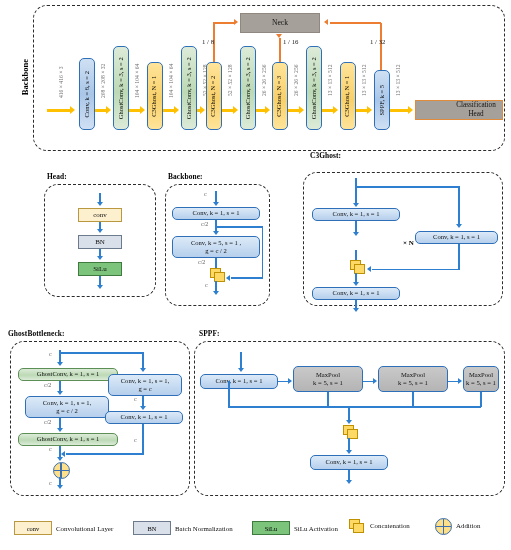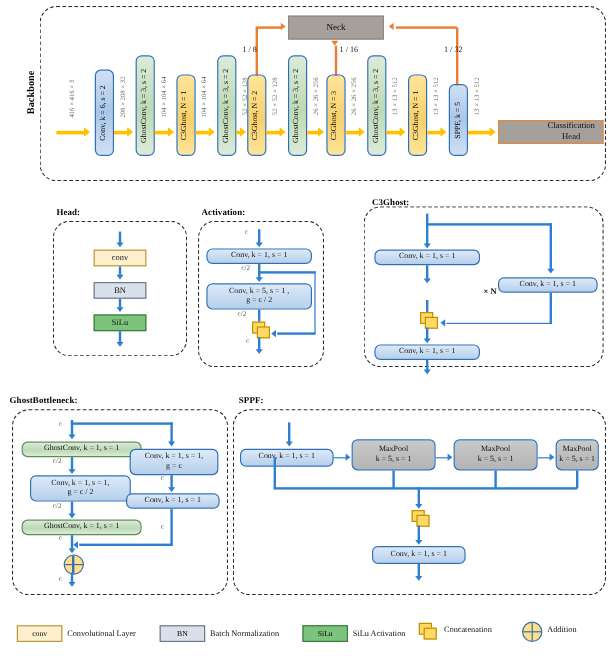--- a/index.html
+++ b/index.html
@@ -204,21 +204,21 @@
   <div class="node n-cream" style="left:78px;top:208px;width:44px;height:14px;font-size:7px;">conv</div>
   <div class="ln" style="left:99.2px;top:222px;width:1.6px;height:9px;"></div>
   <div class="arr arr-d-b" style="left:96.8px;top:229px;"></div>
   <div class="node n-bn" style="left:78px;top:235px;width:44px;height:14px;font-size:7px;">BN</div>
   <div class="ln" style="left:99.2px;top:249px;width:1.6px;height:9px;"></div>
   <div class="arr arr-d-b" style="left:96.8px;top:256px;"></div>
   <div class="node n-silu" style="left:78px;top:262px;width:44px;height:14px;font-size:7px;">SiLu</div>
   <div class="ln" style="left:99.2px;top:276px;width:1.6px;height:10px;"></div>
   <div class="arr arr-d-b" style="left:96.8px;top:285px;"></div>
 
-  <div class="grouptitle" style="left:168px;top:172px;">Activation:</div>
+  <div class="grouptitle" style="left:168px;top:172px;">Backbone:</div>
   <div class="abs dashgroup" style="left:165px;top:184px;width:105px;height:122px;"></div>
 
   <div class="chlabel" style="left:204px;top:191px;">c</div>
   <div class="ln" style="left:215.2px;top:191px;width:1.6px;height:12px;"></div>
   <div class="arr arr-d-b" style="left:212.8px;top:202px;"></div>
 
   <div class="node n-blue-flat" style="left:172px;top:207px;width:88px;height:13px;">Conv, k = 1, s = 1</div>
 
   <div class="chlabel" style="left:201px;top:221px;">c/2</div>
   <div class="ln" style="left:215.2px;top:220px;width:1.6px;height:13px;"></div>
@@ -237,21 +237,21 @@
 
   <div class="concat" style="left:210px;top:268px;">
     <div class="sq sq1"></div>
       <div class="sq sq2"></div>
   </div>
 
   <div class="ln" style="left:215.2px;top:281px;width:1.6px;height:11px;"></div>
   <div class="arr arr-d-b" style="left:212.8px;top:291px;"></div>
   <div class="chlabel" style="left:205px;top:282px;">c</div>
 
-  <div class="grouptitle" style="left:310px;top:164px;">C3Ghost:</div>
+  <div class="grouptitle" style="left:310px;top:151px;">C3Ghost:</div>
   <div class="abs dashgroup" style="left:303px;top:172px;width:200px;height:134px;"></div>
 
   <div class="ln" style="left:355.2px;top:178px;width:1.6px;height:27px;"></div>
   <div class="arr arr-d-b" style="left:352.8px;top:203px;"></div>
 
   <div class="ln" style="left:355.2px;top:186px;width:105px;height:1.6px;"></div>
   <div class="ln" style="left:458.4px;top:186px;width:1.6px;height:40px;"></div>
   <div class="arr arr-d-b" style="left:456px;top:224px;"></div>
 
   <div class="node n-blue-flat" style="left:312px;top:208px;width:88px;height:13px;">Conv, k = 1, s = 1</div>

